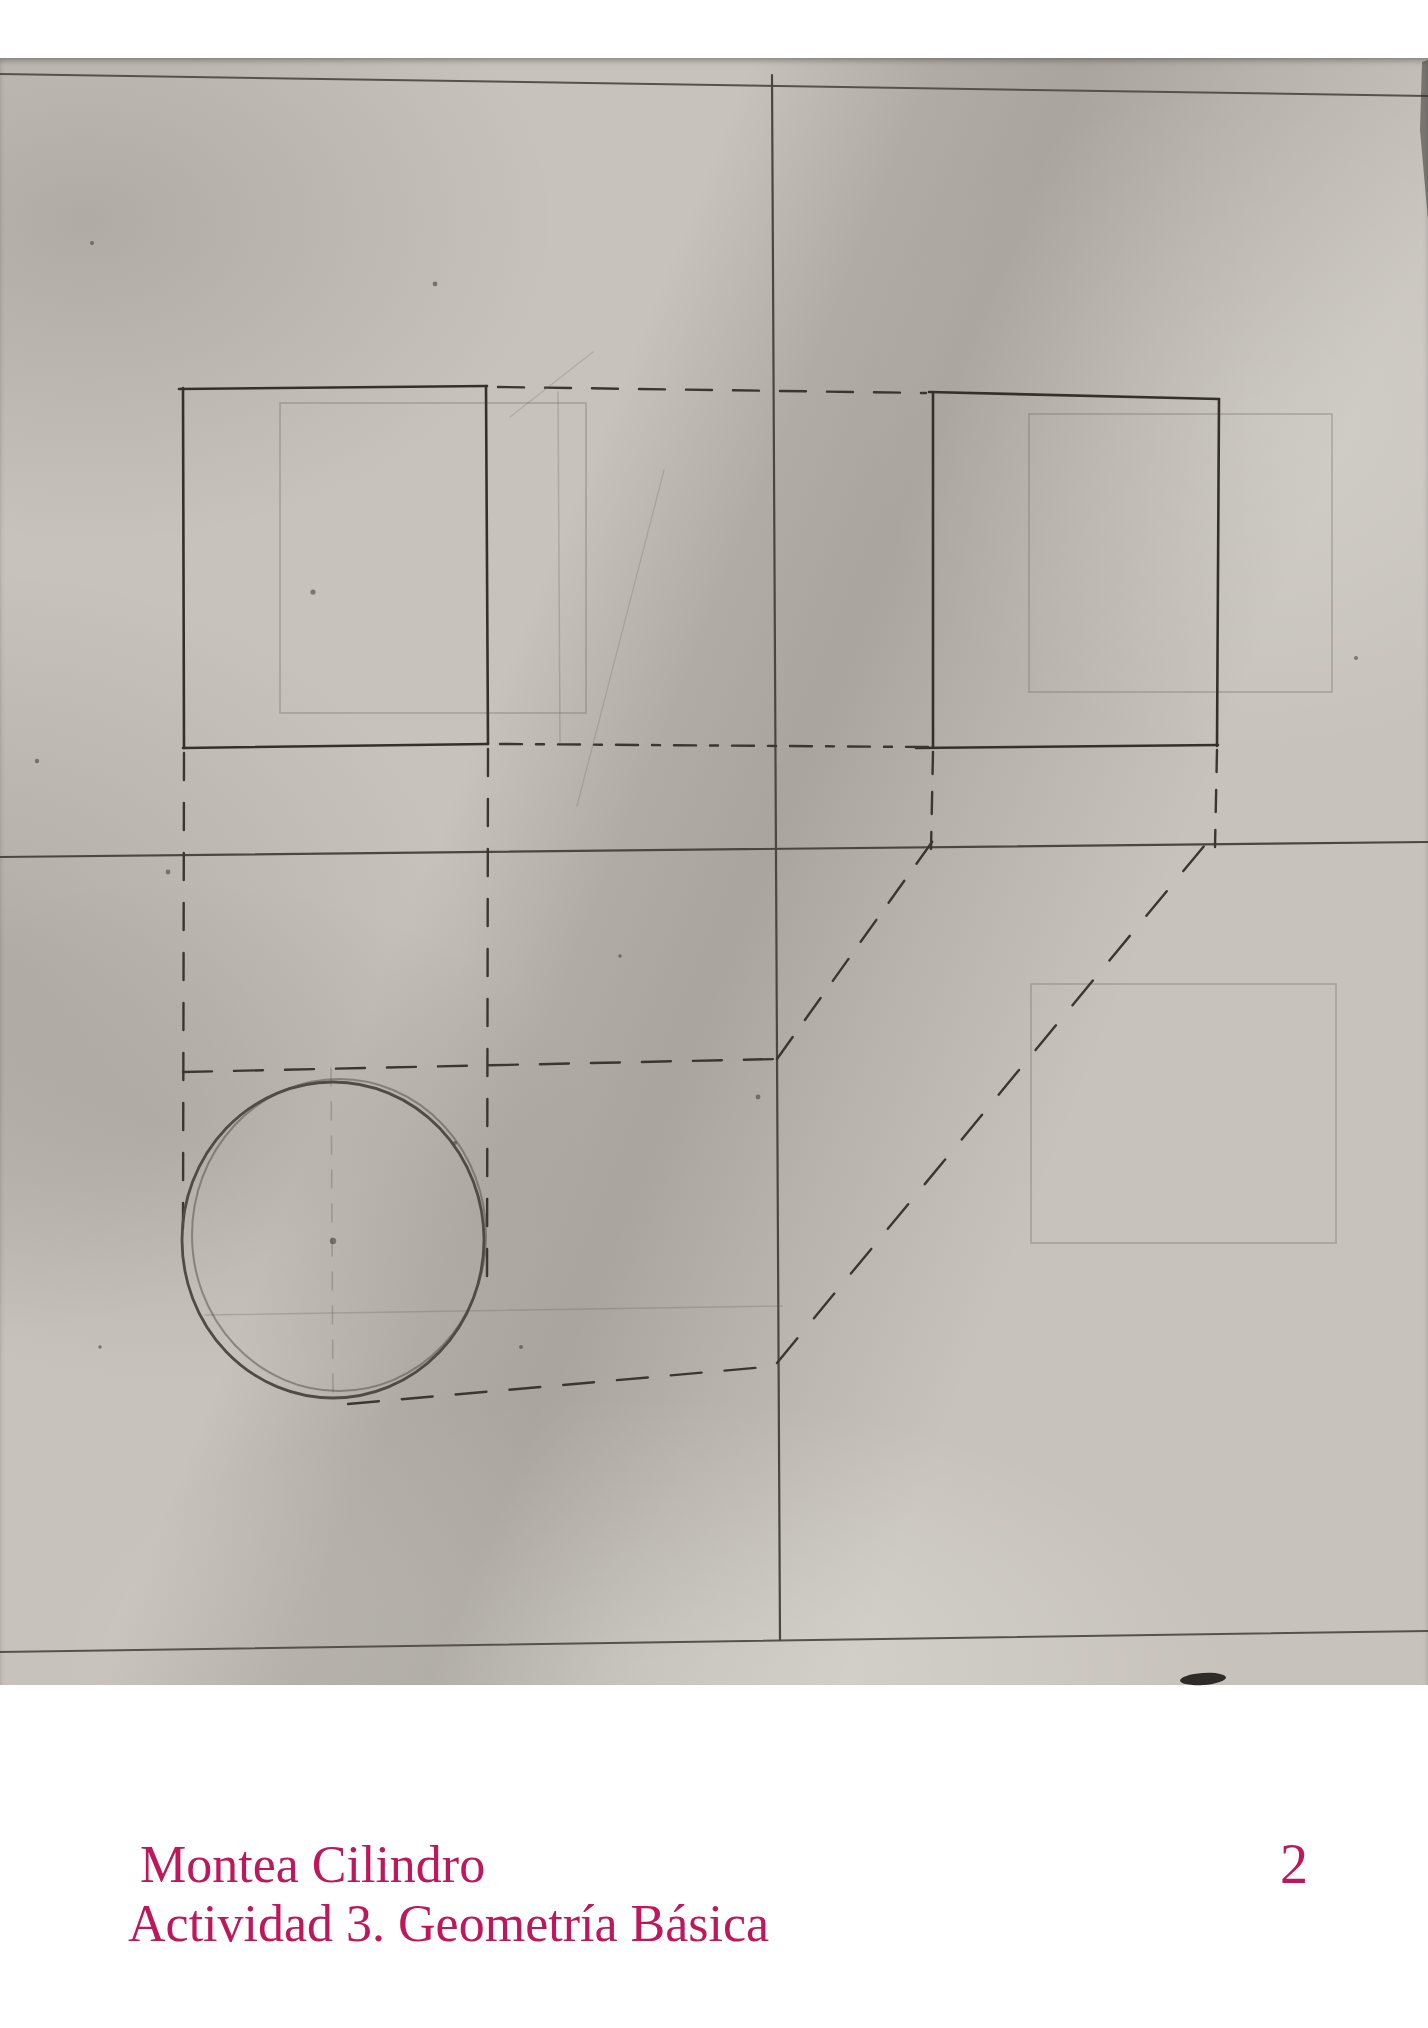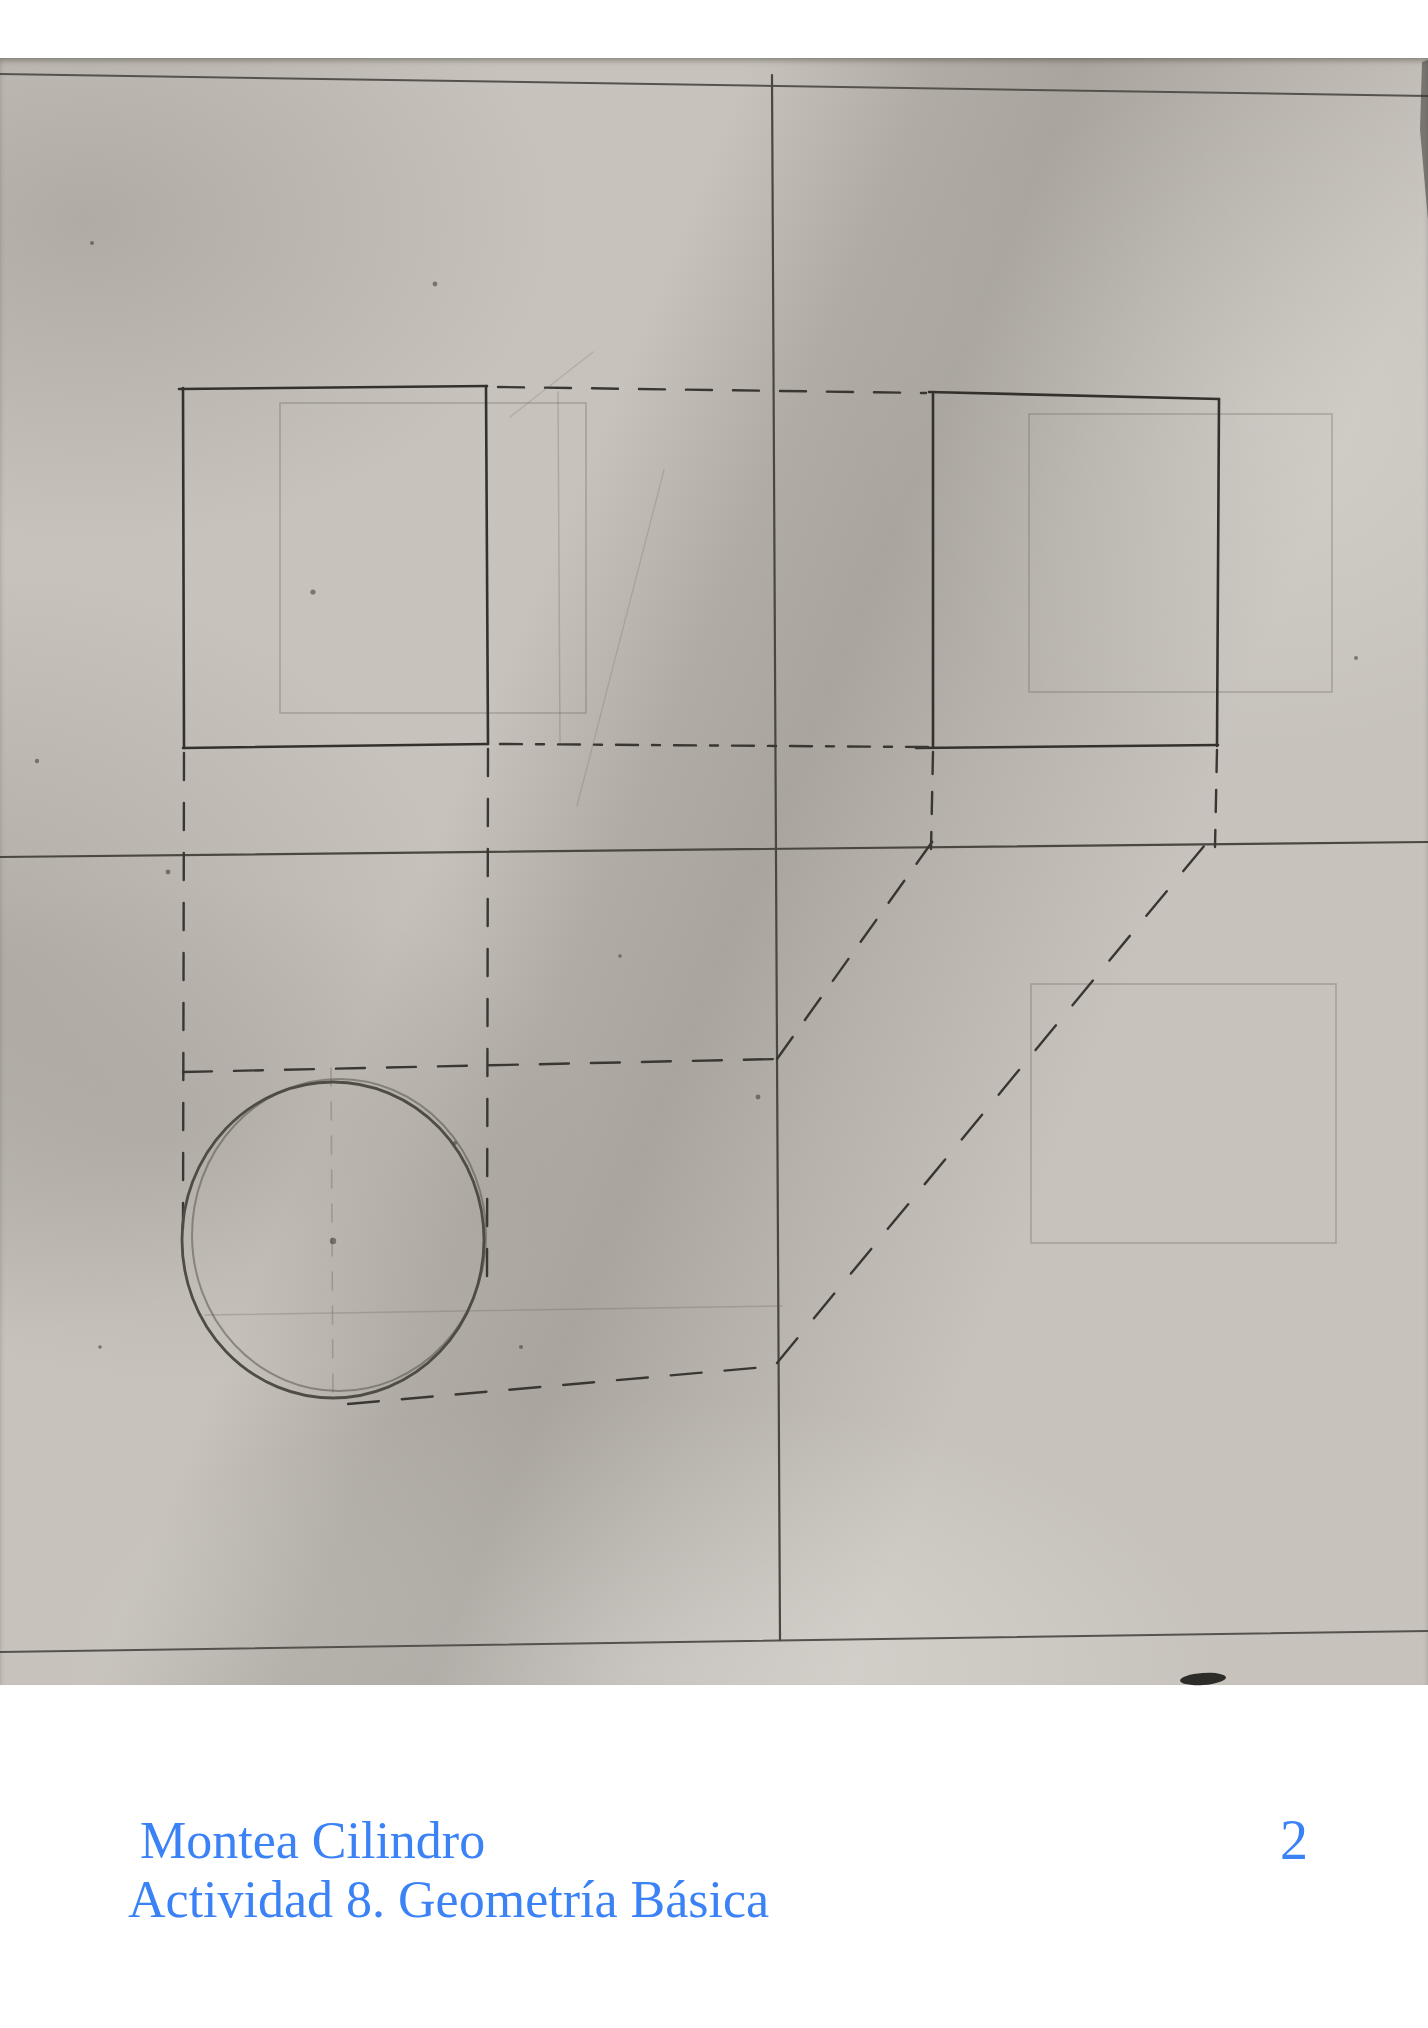--- a/index.html
+++ b/index.html
@@ -13,21 +13,21 @@
     background-image:
       radial-gradient(ellipse 760px 520px at 6% 10%, rgba(55,50,44,0.16), transparent 62%),
       radial-gradient(ellipse 820px 640px at -2% 55%, rgba(55,50,44,0.15), transparent 60%),
       linear-gradient(112deg, transparent 36%, rgba(64,58,50,0.17) 45%, rgba(64,58,50,0.22) 52%, rgba(64,58,50,0.12) 60%, transparent 72%),
       radial-gradient(ellipse 700px 420px at 12% 66%, rgba(50,46,40,0.10), transparent 60%),
       radial-gradient(ellipse 900px 420px at 45% 99%, rgba(255,255,253,0.30), transparent 65%),
       radial-gradient(ellipse 620px 520px at 88% 22%, rgba(255,255,252,0.18), transparent 65%);
     box-shadow: inset 0 4px 6px -2px rgba(40,38,34,0.45);
   }
   svg.overlay{position:absolute;left:0;top:0;width:1428px;height:2028px;}
-  .cap{position:absolute;color:#3b82f6;line-height:1;white-space:nowrap;}
+  .cap{position:absolute;color:#be185d;line-height:1;white-space:nowrap;margin-top:24px;}
   .cap1{left:140px;top:1815px;font-size:52px;}
   .cap2{left:128px;top:1874px;font-size:52px;}
   .pnum{left:1280px;top:1812px;font-size:56px;}
 </style>
 </head>
 <body>
 
 <div class="photo"></div>
 
 <svg class="overlay" viewBox="0 0 1428 2028">
@@ -73,14 +73,14 @@
     <circle cx="521" cy="1347" r="2" fill="rgba(60,56,50,0.55)"></circle>
     <circle cx="1356" cy="658" r="2" fill="rgba(60,56,50,0.55)"></circle>
     <circle cx="100" cy="1347" r="1.8" fill="rgba(60,56,50,0.55)"></circle>
     <circle cx="313" cy="592" r="2.6" fill="rgba(60,56,50,0.55)"></circle>
     <circle cx="620" cy="956" r="1.8" fill="rgba(60,56,50,0.55)"></circle>
     <ellipse cx="1203" cy="1679" rx="23" ry="6" fill="#2e2c29" transform="rotate(-4 1203 1679)"></ellipse>
     <polygon points="1428,60 1428,220 1420,130 1422,62" fill="rgba(45,42,38,0.5)"></polygon>
   </svg>
 
 <div class="cap cap1">Montea Cilindro</div>
-<div class="cap cap2">Actividad 8. Geometría Básica</div>
+<div class="cap cap2">Actividad 3. Geometría Básica</div>
 <div class="cap pnum">2</div>
 
 </body></html>

